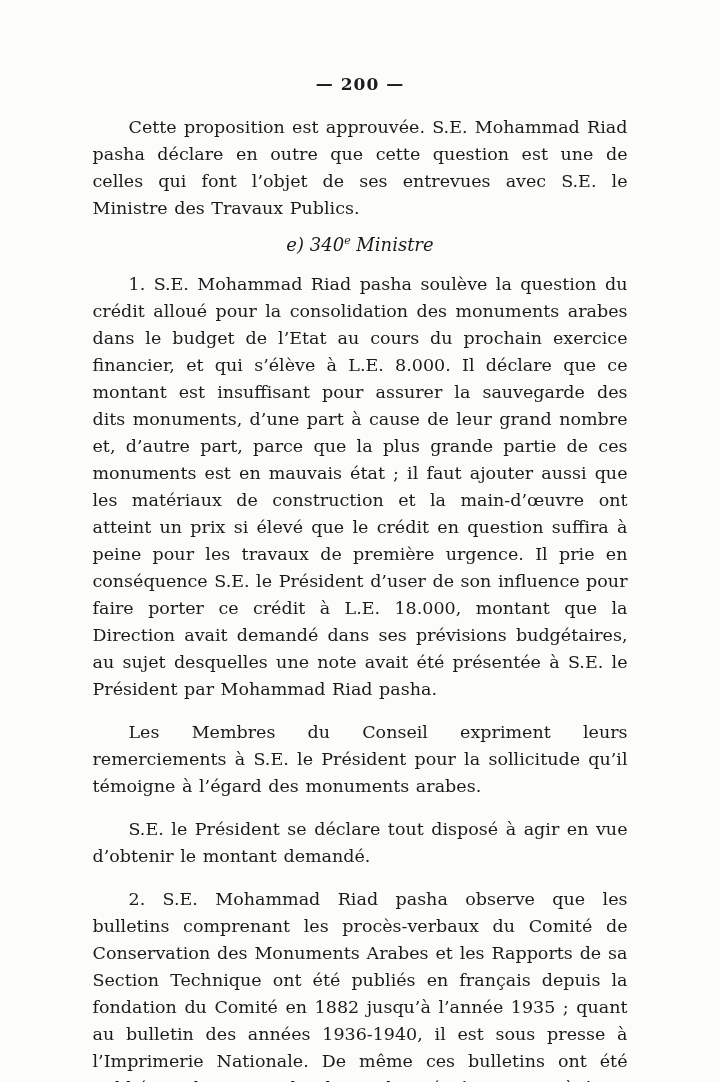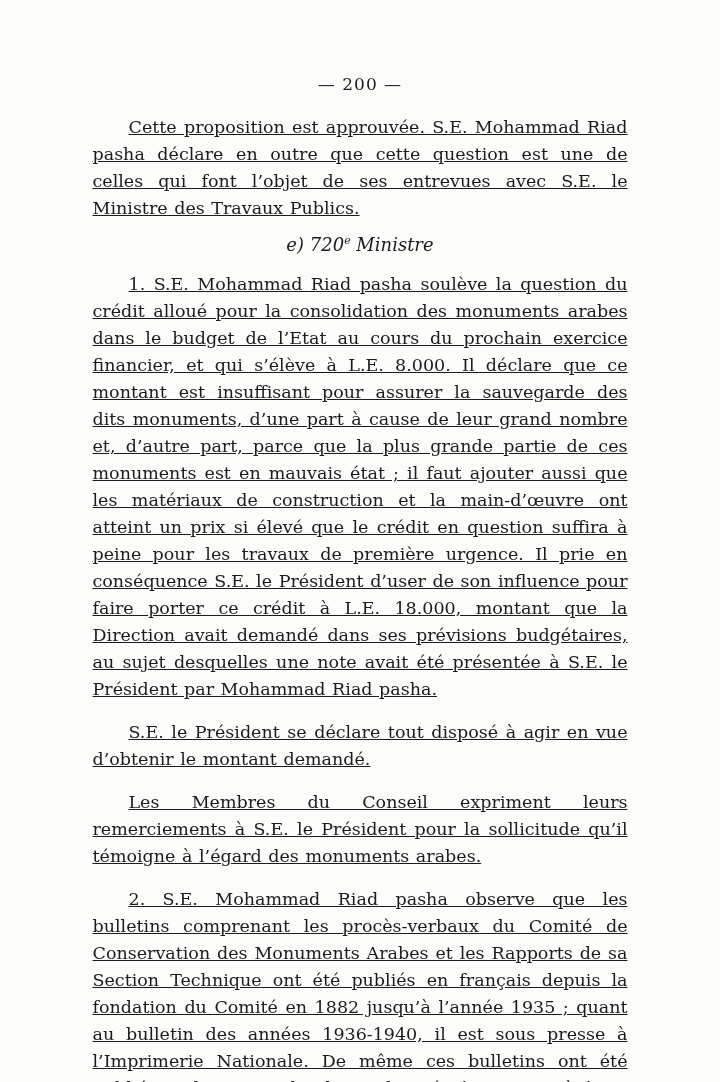--- a/index.html
+++ b/index.html
@@ -18,30 +18,29 @@
     width: 535px;
     margin: 0 auto;
     padding-top: 74px;
     box-sizing: content-box;
   }
   .page-number {
     text-align: center;
     font-size: 17px;
     letter-spacing: 1px;
     margin-bottom: 20px;
-    font-weight: normal;
+    font-weight: bold;
   }
   p.para {
     font-size: 17.5px;
     line-height: 27px;
     text-align: justify;
     text-indent: 36px;
     margin: 16px 0 12px 0;
     word-spacing: 1px;
-    text-decoration: underline;
   }
   .section-heading {
     text-align: center;
     font-style: italic;
     font-size: 18px;
     margin: 12px 0 16px 0;
   }
   .section-heading sup {
     font-size: 11px;
     font-style: italic;
@@ -49,23 +48,23 @@
 </style>
 </head>
 <body>
 
 <div class="page">
 
   <div class="page-number">— 200 —</div>
 
   <p class="para">Cette proposition est approuvée.  S.E. Mohammad Riad pasha déclare en outre que cette question est une de celles qui font l’objet de ses entrevues avec S.E. le Ministre des Travaux Publics.</p>
 
-  <div class="section-heading"><span>e) 720</span><sup>e</sup><span> Ministre</span></div>
+  <div class="section-heading"><span>e) 340</span><sup>e</sup><span> Ministre</span></div>
 
   <p class="para">1. S.E. Mohammad Riad pasha soulève la question du crédit alloué pour la consolidation des monuments arabes dans le budget de l’Etat au cours du prochain exercice financier, et qui s’élève à L.E. 8.000.  Il déclare que ce montant est insuffisant pour assurer la sauvegarde des dits monuments, d’une part à cause de leur grand nombre et, d’autre part, parce que la plus grande partie de ces monuments est en mauvais état ; il faut ajouter aussi que les matériaux de construction et la main-d’œuvre ont atteint un prix si élevé que le crédit en question suffira à peine pour les travaux de première urgence.  Il prie en conséquence S.E. le Président d’user de son influence pour faire porter ce crédit à L.E. 18.000, montant que la Direction avait demandé dans ses prévisions budgétaires, au sujet desquelles une note avait été présentée à S.E. le Président par Mohammad Riad pasha.</p>
 
+  <p class="para">Les Membres du Conseil expriment leurs remerciements à S.E. le Président pour la sollicitude qu’il témoigne à l’égard des monuments arabes.</p>
+
   <p class="para">S.E. le Président se déclare tout disposé à agir en vue d’obtenir le montant demandé.</p>
-
-  <p class="para">Les Membres du Conseil expriment leurs remerciements à S.E. le Président pour la sollicitude qu’il témoigne à l’égard des monuments arabes.</p>
 
   <p class="para">2. S.E. Mohammad Riad pasha observe que les bulletins comprenant les procès-verbaux du Comité de Conservation des Monuments Arabes et les Rapports de sa Section Technique ont été publiés en français depuis la fondation du Comité en 1882 jusqu’à l’année 1935 ; quant au bulletin des années 1936-1940, il est sous presse à l’Imprimerie Nationale.  De même ces bulletins ont été publiés en langue arabe depuis l’année 1882 jusqu’à 1909 seulement.  En outre, dans les registres de la</p>
 
 </div>
 
 </body></html>

